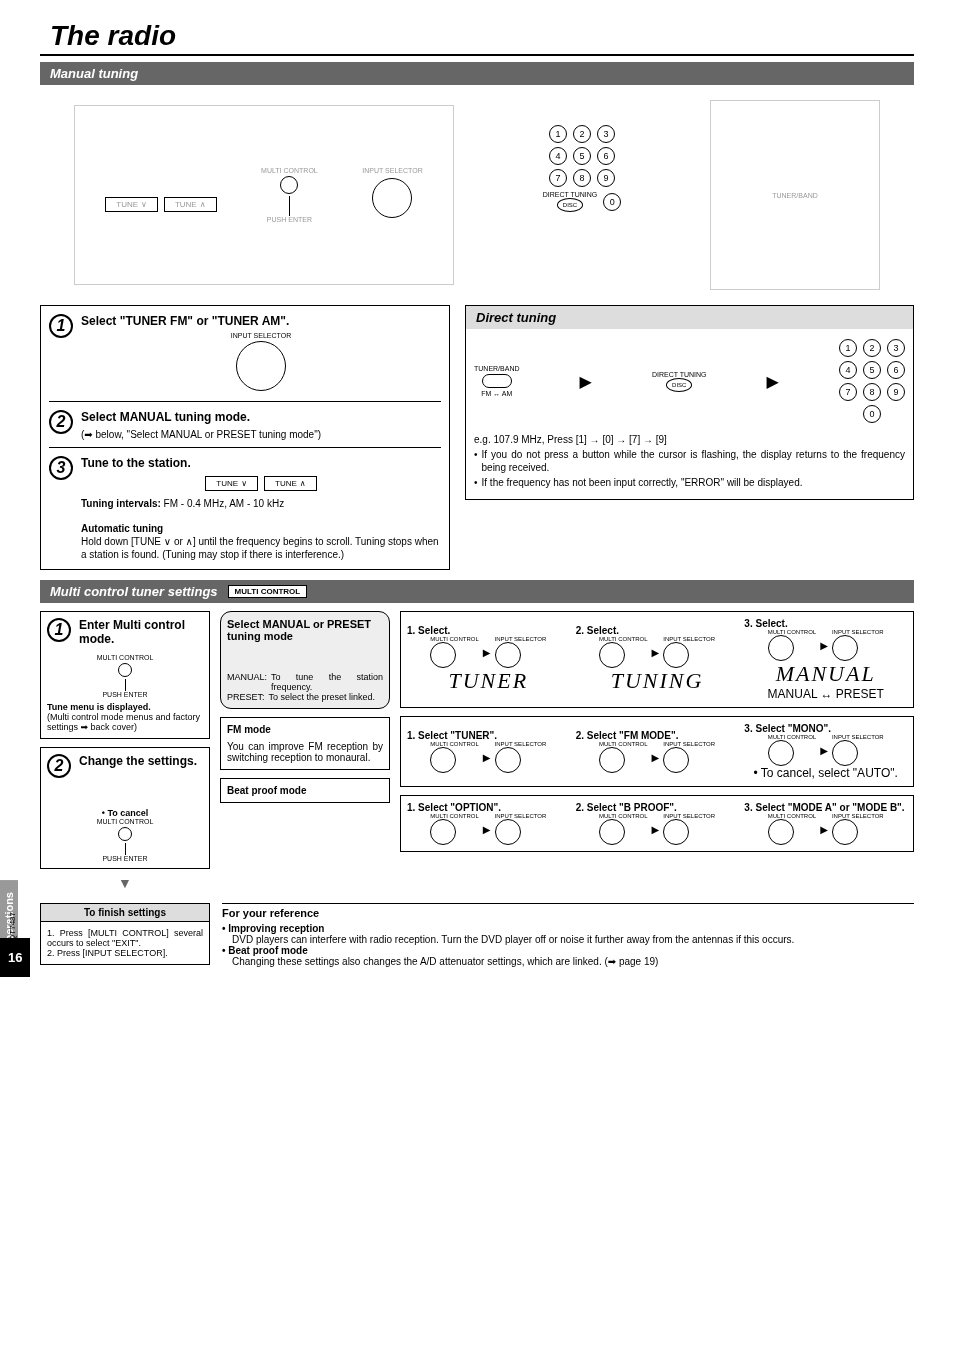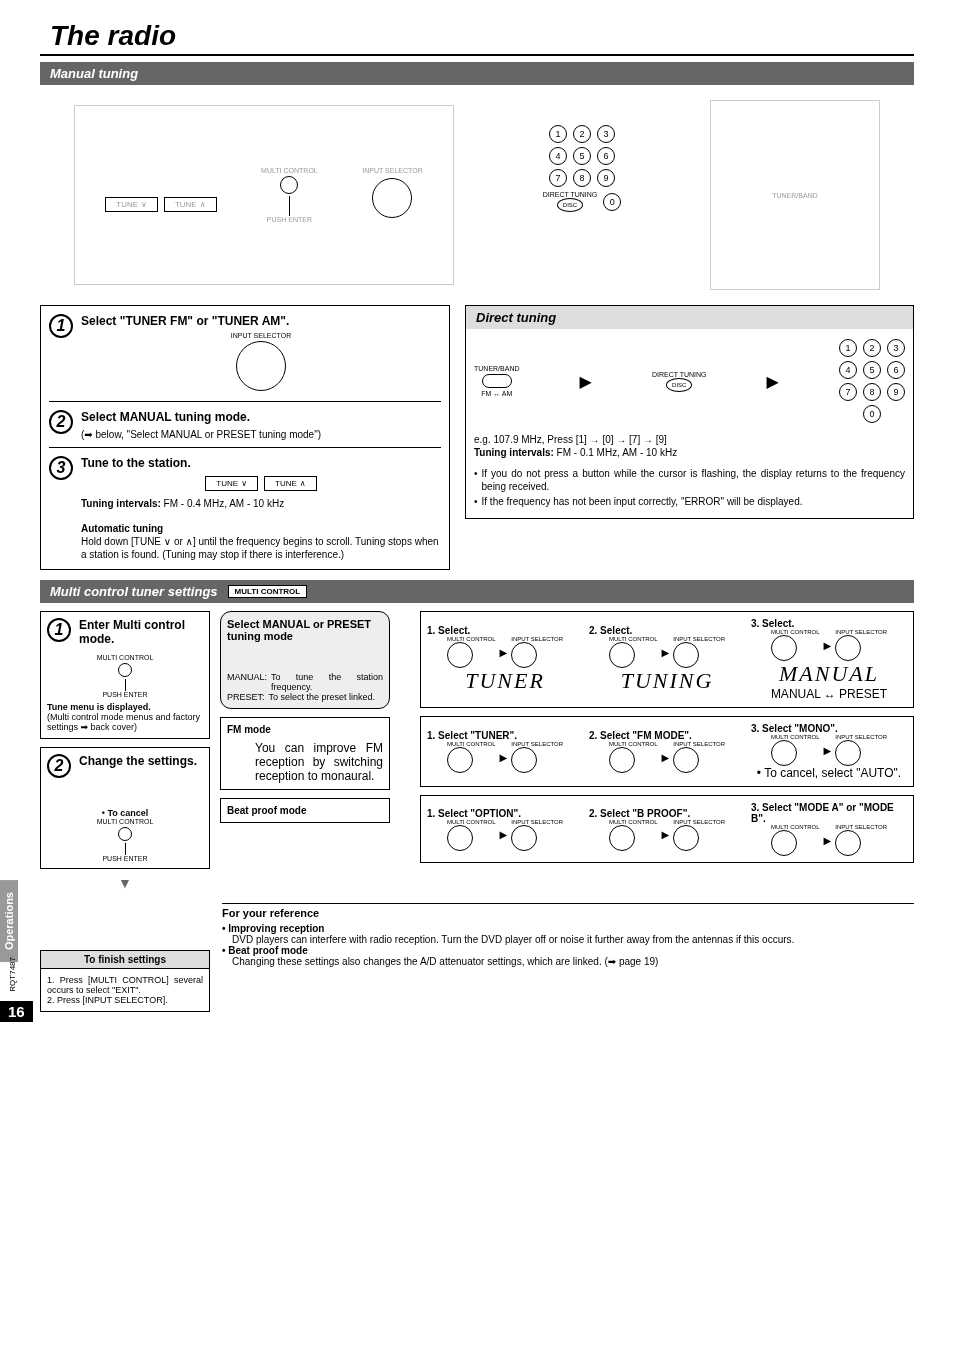--- a/index.html
+++ b/index.html
@@ -182,21 +182,21 @@
       border: 1px solid #000;
     }
 
     .settings-grid {
       display: flex;
       gap: 10px;
       margin-top: 8px;
     }
     .sg-left { flex: 0 0 170px; display: flex; flex-direction: column; gap: 8px; }
     .sg-mid { flex: 0 0 170px; display: flex; flex-direction: column; gap: 8px; }
-    .sg-right { flex: 1; display: flex; flex-direction: column; gap: 8px; margin-left: 20px; }
+    .sg-right { flex: 1; display: flex; flex-direction: column; gap: 8px; }
     .sg-box {
       border: 1px solid #000;
       padding: 6px;
       font-size: 10px;
     }
     .sg-box-title {
       font-weight: bold;
       font-size: 11px;
       margin-bottom: 4px;
       text-decoration: underline;
@@ -241,21 +241,20 @@
     .finish-left { flex: 0 0 170px; }
     .finish-right { flex: 1; font-size: 10px; }
     .finish-header {
       background: #ddd;
       font-weight: bold;
       text-align: center;
       padding: 3px;
       font-size: 10px;
       border: 1px solid #000;
       border-bottom: none;
-      margin-top: 47px;
     }
     .finish-body {
       border: 1px solid #000;
       padding: 6px;
       font-size: 9px;
     }
     .ref-title {
       font-weight: bold;
       font-size: 11px;
       border-top: 1px solid #000;
@@ -274,22 +273,22 @@
       padding: 12px 3px;
       font-size: 11px;
       font-weight: bold;
     }
     .page-num-box {
       position: absolute;
       left: 0;
       bottom: 10px;
       background: #000;
       color: #fff;
-      padding: 2px 8px;
-      font-size: 15px;
+      padding: 12px 8px;
+      font-size: 13px;
       font-weight: bold;
     }
     .rqt {
       position: absolute;
       left: 8px;
       bottom: 40px;
       writing-mode: vertical-rl;
       transform: rotate(180deg);
       font-size: 8px;
     }
@@ -440,23 +439,20 @@
             <div class="keypad-btn">7</div>
             <div class="keypad-btn">8</div>
             <div class="keypad-btn">9</div>
           </div>
           <div class="keypad-row" style="justify-content:center;">
             <div class="keypad-btn">0</div>
           </div>
         </div>
       </div>
       <div class="step-text">e.g. 107.9 MHz, Press [1] → [0] → [7] → [9]</div>
-      <div class="step-text" style="margin-bottom:8px;">
-        <b>Tuning intervals:</b><span> FM - 0.1 MHz, AM - 10 kHz</span>
-      </div>
       <div class="bullet-row step-text">
           <span class="bullet-dot">•</span>
           <span>If you do not press a button while the cursor is flashing, the display returns to the frequency being received.</span>
         </div>
       <div class="bullet-row step-text">
           <span class="bullet-dot">•</span>
           <span>If the frequency has not been input correctly, "ERROR" will be displayed.</span>
         </div>
     </div>
   </div>
@@ -515,21 +511,21 @@
             <span>To tune the station frequency.</span>
           </div>
         <div style="display:flex;gap:4px;">
             <span style="flex-shrink:0;">PRESET:</span>
             <span>To select the preset linked.</span>
           </div>
       </div>
     </div>
     <div class="sg-box">
       <div style="font-weight:bold;">FM mode</div>
-      <div style="font-size:12px;margin-top:6px;text-align:justify;margin-left:28px;">You can improve FM reception by switching reception to monaural.</div>
+      <div style="font-size:10px;margin-top:6px;text-align:justify;">You can improve FM reception by switching reception to monaural.</div>
     </div>
     <div class="sg-box">
       <div style="font-weight:bold;">Beat proof mode</div>
     </div>
   </div>
 
   <div class="sg-right">
 
     <div class="sg-right-row">
       <div class="sel-col">

